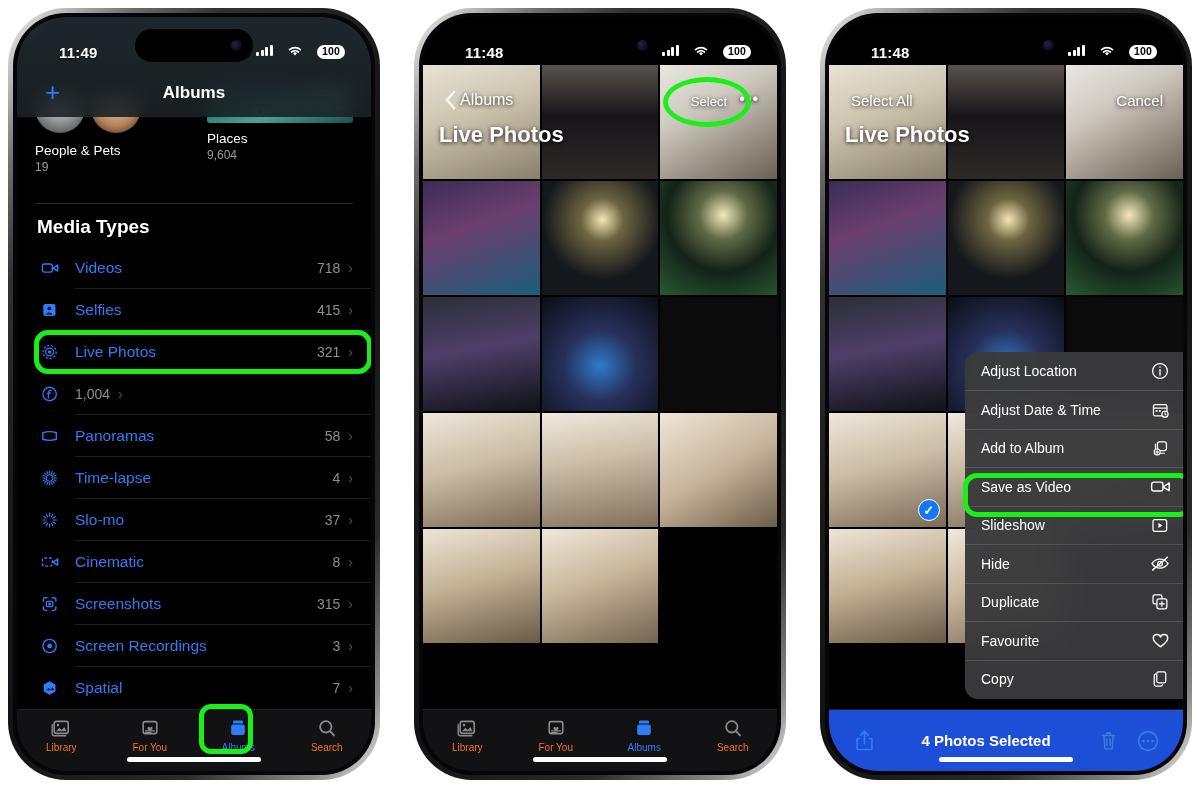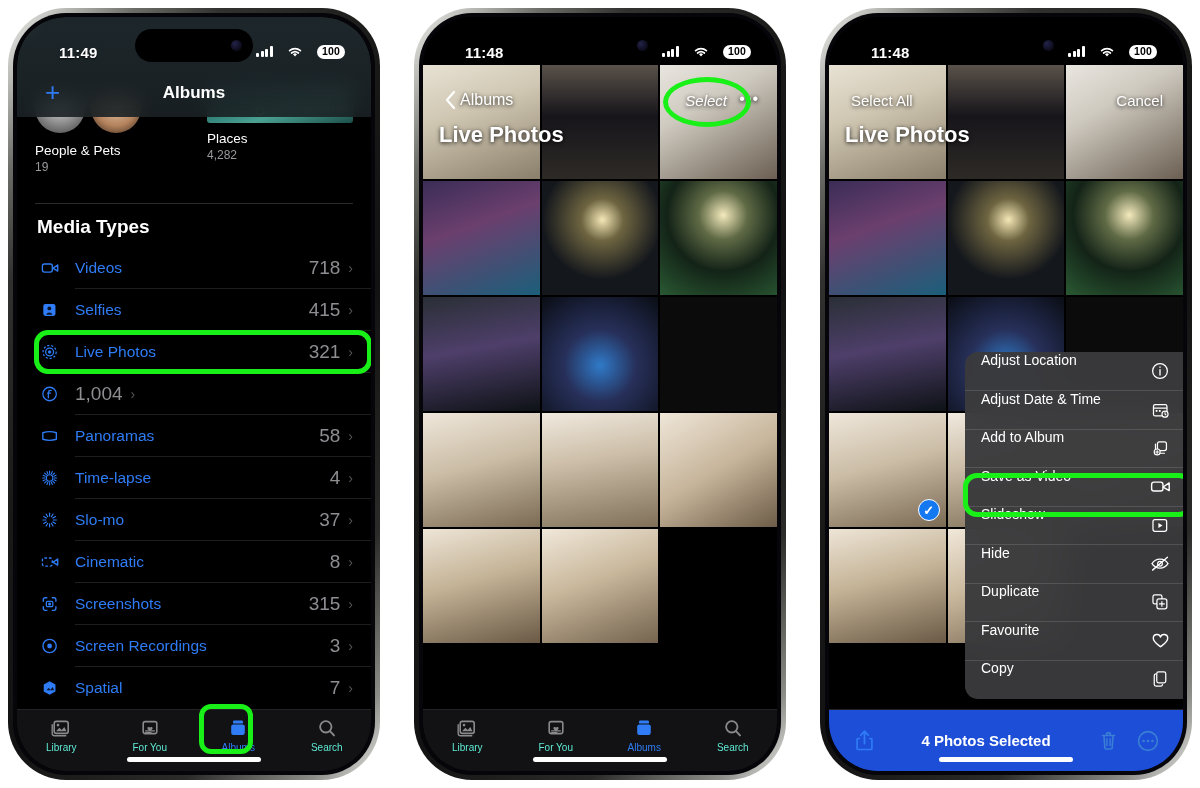--- a/index.html
+++ b/index.html
@@ -44,21 +44,21 @@
   }
 
   
   .statusbar {
     position: absolute; top: 0; left: 12px; right: 0; height: 50px;
     display: flex; align-items: center; justify-content: space-between;
     padding: 20px 26px 0 30px; z-index: 55;
     font-size: 15px; font-weight: bold; letter-spacing: .2px;
     text-shadow: 0 1px 2px rgba(0,0,0,.8);
   }
-  .st-right { display: flex; align-items: center; gap: 14px; }
+  .st-right { display: flex; gap: 14px; }
   .sig { display:flex; align-items:flex-end; gap:1.5px; height:11px; }
   .sig i { width:3px; background:#fff; border-radius:1px; display:block; }
   .sig i:nth-child(1){height:4px}.sig i:nth-child(2){height:6px}
   .sig i:nth-child(3){height:8.5px}.sig i:nth-child(4){height:11px}
   .batt {
     background:#fff; color:#000; font-size:10.5px; font-weight:bold;
     border-radius:8px; padding:1px 5px 1.5px; line-height:1.1;
     text-shadow:none;
   }
 
@@ -100,41 +100,41 @@
   .sec-hdr { position:absolute; top:199px; left:20px; font-size:19px; font-weight:bold; color:#fff; }
 
   .mlist { position:absolute; top:230px; left:0; right:0; bottom:60px; }
   .mrow {
     position:relative; height:42px; display:flex; align-items:center;
     padding: 0 18px 0 20px;
   }
   .mrow .ico { width:26px; height:22px; flex:0 0 26px; margin-right:12px;
     display:flex; align-items:center; justify-content:center; color:#2f7cf6; }
   .mrow .lab { flex:1; font-size:15.5px; color:#2f7cf6; }
-  .mrow .cnt { font-size:19px; color:#8d8d92; margin-right:8px; }
+  .mrow .cnt { font-size:14px; color:#8d8d92; margin-right:8px; }
   .mrow .chev { color:#555; font-size:14px; }
   .mrow:after {
     content:""; position:absolute; left:58px; right:0; bottom:0; height:1px; background:#1e1e20;
   }
   .mrow.lastrow:after { display:none; }
 
   
   .hl {
     position:absolute; border:5px solid #18f018; border-radius:14px;
     pointer-events:none; z-index:80;
   }
   .hl-oval { border-radius:50%; }
 
   
   .tabbar {
     position:absolute; bottom:0; left:0; right:0; height:62px;
     background:#121214; display:flex; align-items:flex-start; padding-top:6px; z-index:45;
     border-top:1px solid #232325;
   }
-  .tab { flex:1; text-align:center; color:#5eead4; }
+  .tab { flex:1; text-align:center; color:#f97316; }
   .tab .ti { height:24px; display:flex; align-items:center; justify-content:center; }
   .tab .tl { font-size:10px; margin-top:2px; }
   .tab.active { color:#2f7cf6; }
 
   
   .grid {
     position:absolute; top:48px; left:0; right:0; bottom:62px;
     display:grid; grid-template-columns: repeat(3,1fr); grid-auto-rows: 114px; gap:2px;
     background:#000; overflow:hidden;
   }
@@ -145,23 +145,22 @@
     text-shadow: 0 1px 4px rgba(0,0,0,.85);
   }
   .p2-nav, .p3-nav {
     position:absolute; top:0; left:0; right:0; height:104px; z-index:52;
   }
   .nav-back {
     position:absolute; left:22px; bottom:12px; font-size:16px; color:#fff;
     display:flex; align-items:center; gap:4px; text-shadow:0 1px 4px rgba(0,0,0,.9);
   }
   .nav-sel {
-    position:absolute; right:50px; bottom:12px; font-size:15px; color:#fff;
+    position:absolute; right:50px; bottom:12px; font-size:13px; color:#fff;
     text-shadow:0 1px 4px rgba(0,0,0,.9);
-    font-style:italic;
   }
   .nav-dots {
     position:absolute; right:18px; bottom:13px; font-size:16px; color:#fff; letter-spacing:1px;
     text-shadow:0 1px 4px rgba(0,0,0,.9);
   }
   .nav-left-txt {
     position:absolute; left:22px; bottom:12px; font-size:15px; color:#fff;
     text-shadow:0 1px 4px rgba(0,0,0,.9);
   }
   .nav-right-txt {
@@ -176,21 +175,21 @@
     color:#fff; font-size:13px; font-weight:bold; z-index:25;
   }
 
   
   .ctxmenu {
     position:absolute; right:0px; top:335px; width:218px;
     background: rgba(58,58,60,.97); backdrop-filter: blur(20px);
     border-radius: 13px 0 0 13px; overflow:hidden; z-index:60;
   }
   .ctxrow {
-    position:relative; height:38.5px; display:flex; 
+    position:relative; height:38.5px; display:flex; align-items:center;
     padding: 0 12px 0 16px; color:#fff; font-size:14px;
   }
   .ctxrow .ctxlab { flex:1; }
   .ctxrow .ctxico { width:22px; display:flex; align-items:center; justify-content:center; }
   .ctxrow:after {
     content:""; position:absolute; left:0; right:0; bottom:0; height:.5px; background:rgba(255,255,255,.13);
   }
   .ctxrow.lastc:after { display:none; }
 
   .selbar {
@@ -222,21 +221,21 @@
             </div>
             <div class="nm">People &amp; Pets</div>
             <div class="ct">19</div>
           </div>
           <div class="card">
             <div class="maprect">
               <div class="dot"></div>
               <div class="lbl">Pentland Hills</div>
             </div>
             <div class="nm">Places</div>
-            <div class="ct">4,282</div>
+            <div class="ct">9,604</div>
           </div>
         </div>
 
         <div class="sec-div"></div>
         <div class="sec-hdr">Media Types</div>
 
         <div class="mlist" id="media-list">
               <div class="mrow">
                 <span class="ico">
                   <svg width="21" height="18" viewBox="0 0 22 20">

